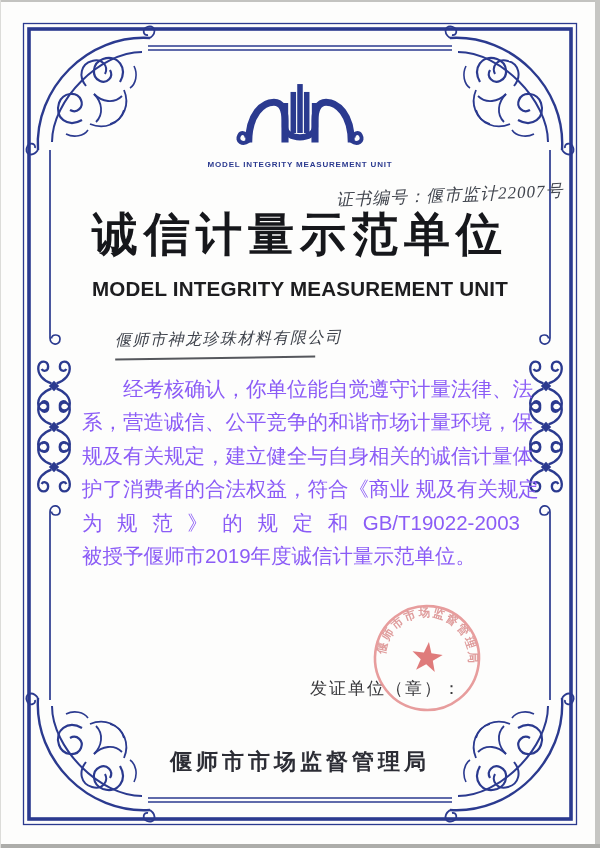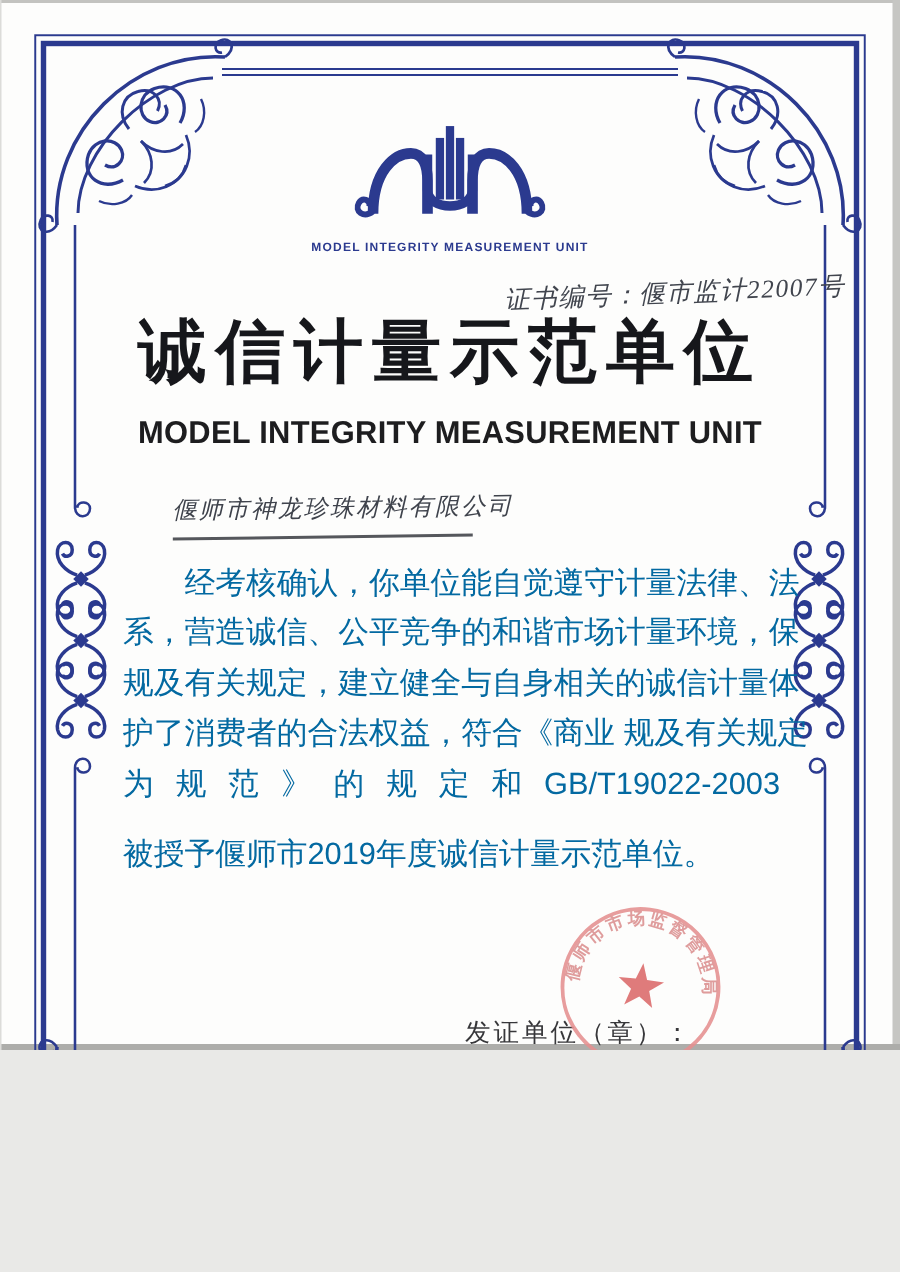--- a/index.html
+++ b/index.html
@@ -1,17 +1,17 @@
 <!DOCTYPE html>
 <html><head>
 <meta charset="utf-8">
 <style>
   html,body{margin:0;padding:0;background:#e9e9e7;}
   .page{
-    position:relative;width:600px;height:700px;margin:0 auto;
+    position:relative;width:600px;height:848px;margin:0 auto;
     background:#fdfdfc;overflow:hidden;
     font-family:"Liberation Sans","DejaVu Sans",sans-serif;
   }
   
   .edge{position:absolute;background:#b5b5b2;}
   .edge.top{top:0;left:0;right:0;height:2px;background:#c3c3c0;}
   .edge.right{top:0;right:0;bottom:0;width:5px;background:#c6c6c3;}
   .edge.bottom{left:0;right:0;bottom:0;height:4px;background:#adadaa;}
   .edge.left{top:0;left:0;bottom:0;width:1px;background:#dcdcd9;}
 
@@ -45,24 +45,24 @@
 
   .company{
     position:absolute;left:115px;top:329px;width:200px;height:28px;
     border-bottom:2px solid #55575c;
     font-size:16px;color:#3f434c;letter-spacing:1.5px;
     font-style:italic;font-family:"Liberation Serif","DejaVu Serif",serif;
     transform:rotate(-.8deg);white-space:nowrap;
   }
 
   .body-par{position:absolute;left:82px;top:372px;width:438px;
-    font-size:20.5px;color:#0369a1;}
+    font-size:20.5px;color:#8b5cf6;}
   .bline{height:33.4px;line-height:33.4px;text-align:justify;text-align-last:justify;white-space:nowrap;}
   .bline.first{text-indent:41px;}
-  .bline.last{text-align-last:left;white-space:normal;margin-top:14px;}
+  .bline.last{text-align-last:left;white-space:normal;}
 
   .issue-label{
     position:absolute;left:310px;top:645px;
     font-size:17px;color:#37373a;letter-spacing:2px;white-space:nowrap;margin-top:32px;
   }
 
   .seal{position:absolute;left:368px;top:598px;width:128px;height:128px;}
 
   .footer-org{
     position:absolute;left:0;top:747px;width:600px;text-align:center;

